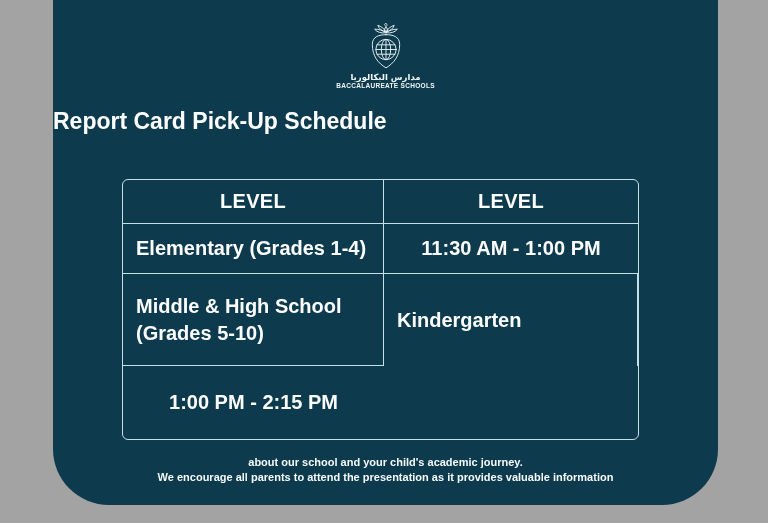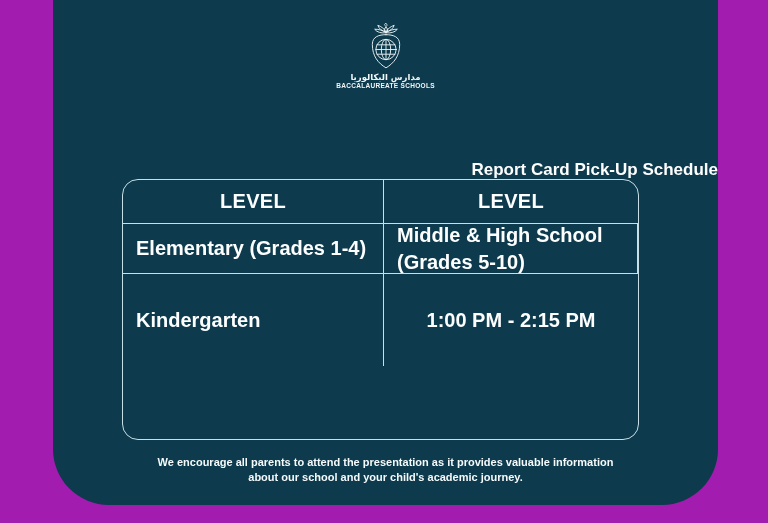--- a/index.html
+++ b/index.html
@@ -2,21 +2,21 @@
 <html><head>
 <meta charset="utf-8">
 <style>
   * { margin: 0; padding: 0; box-sizing: border-box; }
   html, body {
     width: 768px; height: 523px;
     background: #ffffff;
     font-family: "Liberation Sans", sans-serif;
     overflow: hidden;
   }
-  .stage { position: relative; width: 768px; height: 523px; background: #a21caf; }
+  .stage { position: relative; width: 768px; height: 523px; background: #a3a3a3; }
 
   .card {
     position: absolute;
     left: 53px; top: 0;
     width: 665px; height: 505px;
     background: #0d3a4c;
     border-radius: 0 0 56px 56px;
     color: #ffffff;
   }
 
@@ -39,37 +39,36 @@
     font-size: 6.5px; line-height: 8px;
     font-weight: bold;
     letter-spacing: 0.3px;
     color: #f2f7f9;
   }
 
   
   .title {
     position: absolute;
     top: 107px; left: 0; right: 0;
-    text-align: right;
-    font-size: 17px; line-height: 29px;
+    text-align: left;
+    font-size: 23px; line-height: 29px;
     font-weight: bold;
     color: #fdfeff;
-    margin-top: 48px;
   }
 
   
   .schedule {
     position: absolute;
     top: 179px; left: 69px;
     width: 517px;
     display: grid;
     grid-template-columns: 261px 1fr;
     grid-template-rows: 44px 50px 92px 73px;
     border: 1px solid #c8dfe8;
-    border-radius: 16px;
+    border-radius: 6px;
   }
   .cell {
     display: flex;
     align-items: center;
     font-weight: bold;
     color: #fdfeff;
   }
   .cell.col1 { border-right: 1px solid #c8dfe8; }
   .cell.bb   { border-bottom: 1px solid #c8dfe8; }
   .cell.head {
@@ -129,26 +128,27 @@
       <div class="logo-en">BACCALAUREATE SCHOOLS</div>
     </div>
 
     <h1 class="title"><span>Report Card Pick-Up Schedule</span><br></h1>
 
     <div class="schedule">
       <div class="cell head col1 bb">LEVEL</div>
       <div class="cell head bb">LEVEL</div>
 
       <div class="cell level col1 bb">Elementary (Grades 1-4)</div>
+      <div class="cell time bb">11:30 AM - 1:00 PM</div>
 
       <div class="cell level col1 bb">Middle &amp; High School (Grades 5-10)</div>
 
       <div class="cell level col1">Kindergarten</div>
       <div class="cell time">1:00 PM - 2:15 PM</div>
     </div>
 
     <div class="footer">
+      <div>about our school and your child's academic journey.</div>
       <div>We encourage all parents to attend the presentation as it provides valuable information</div>
-      <div>about our school and your child's academic journey.</div>
     </div>
 
   </div>
 </div>
 
 </body></html>

